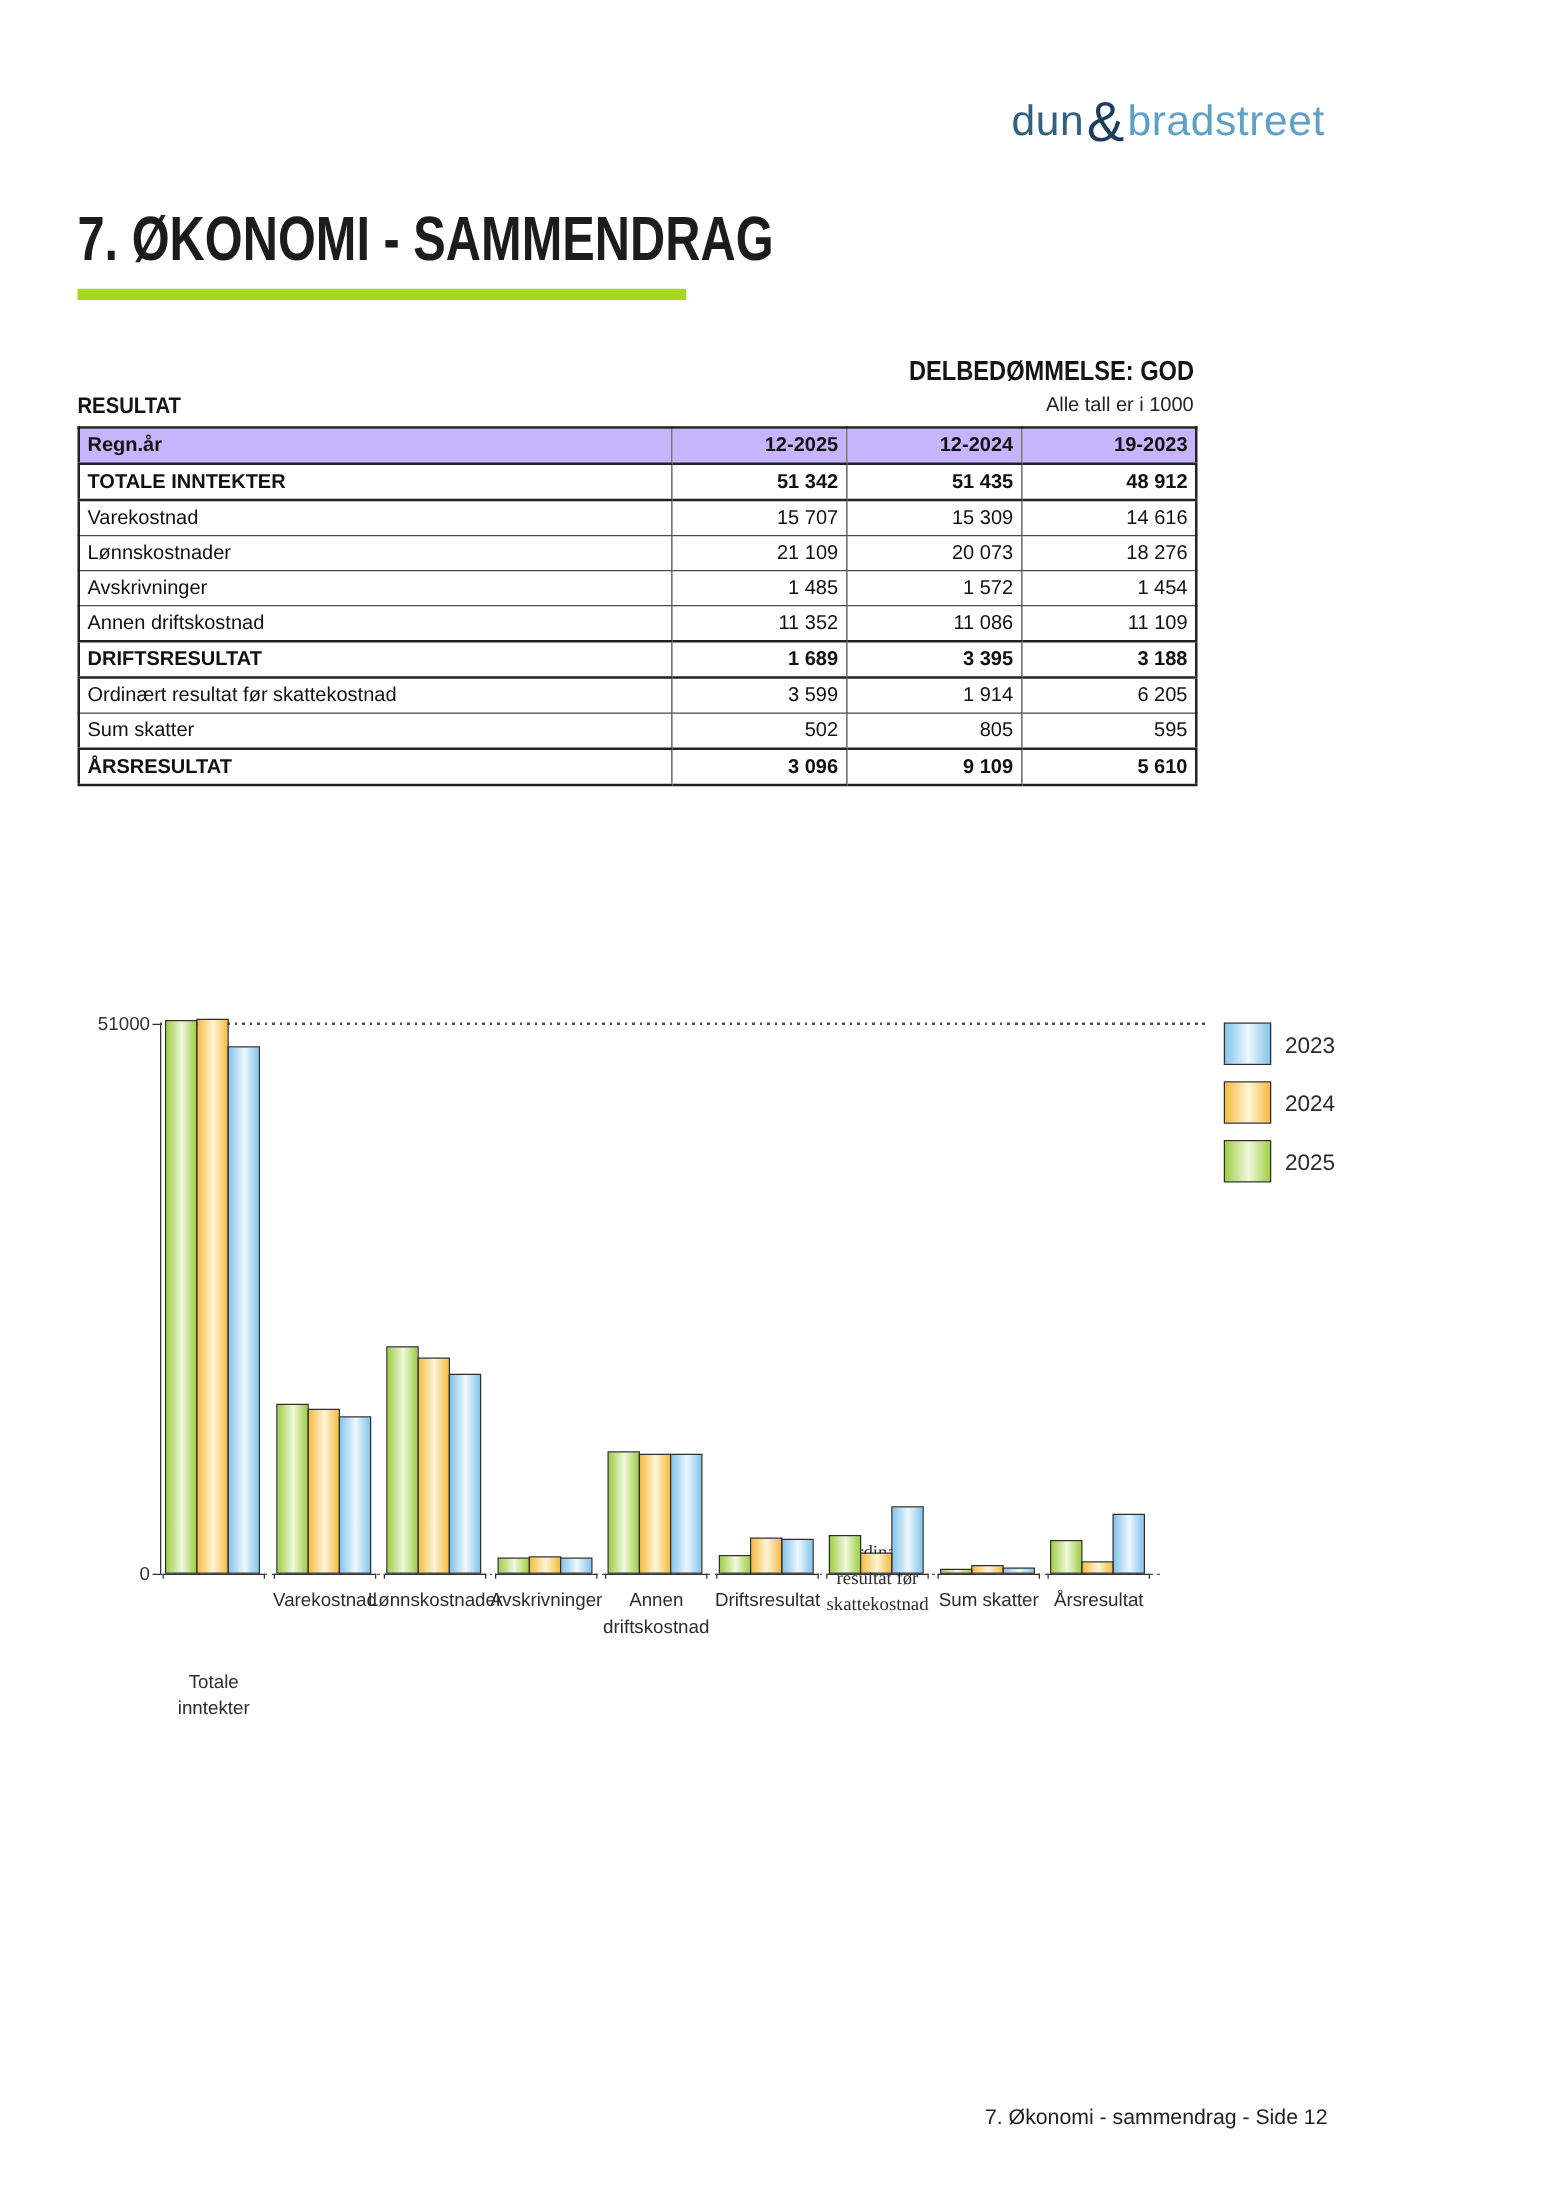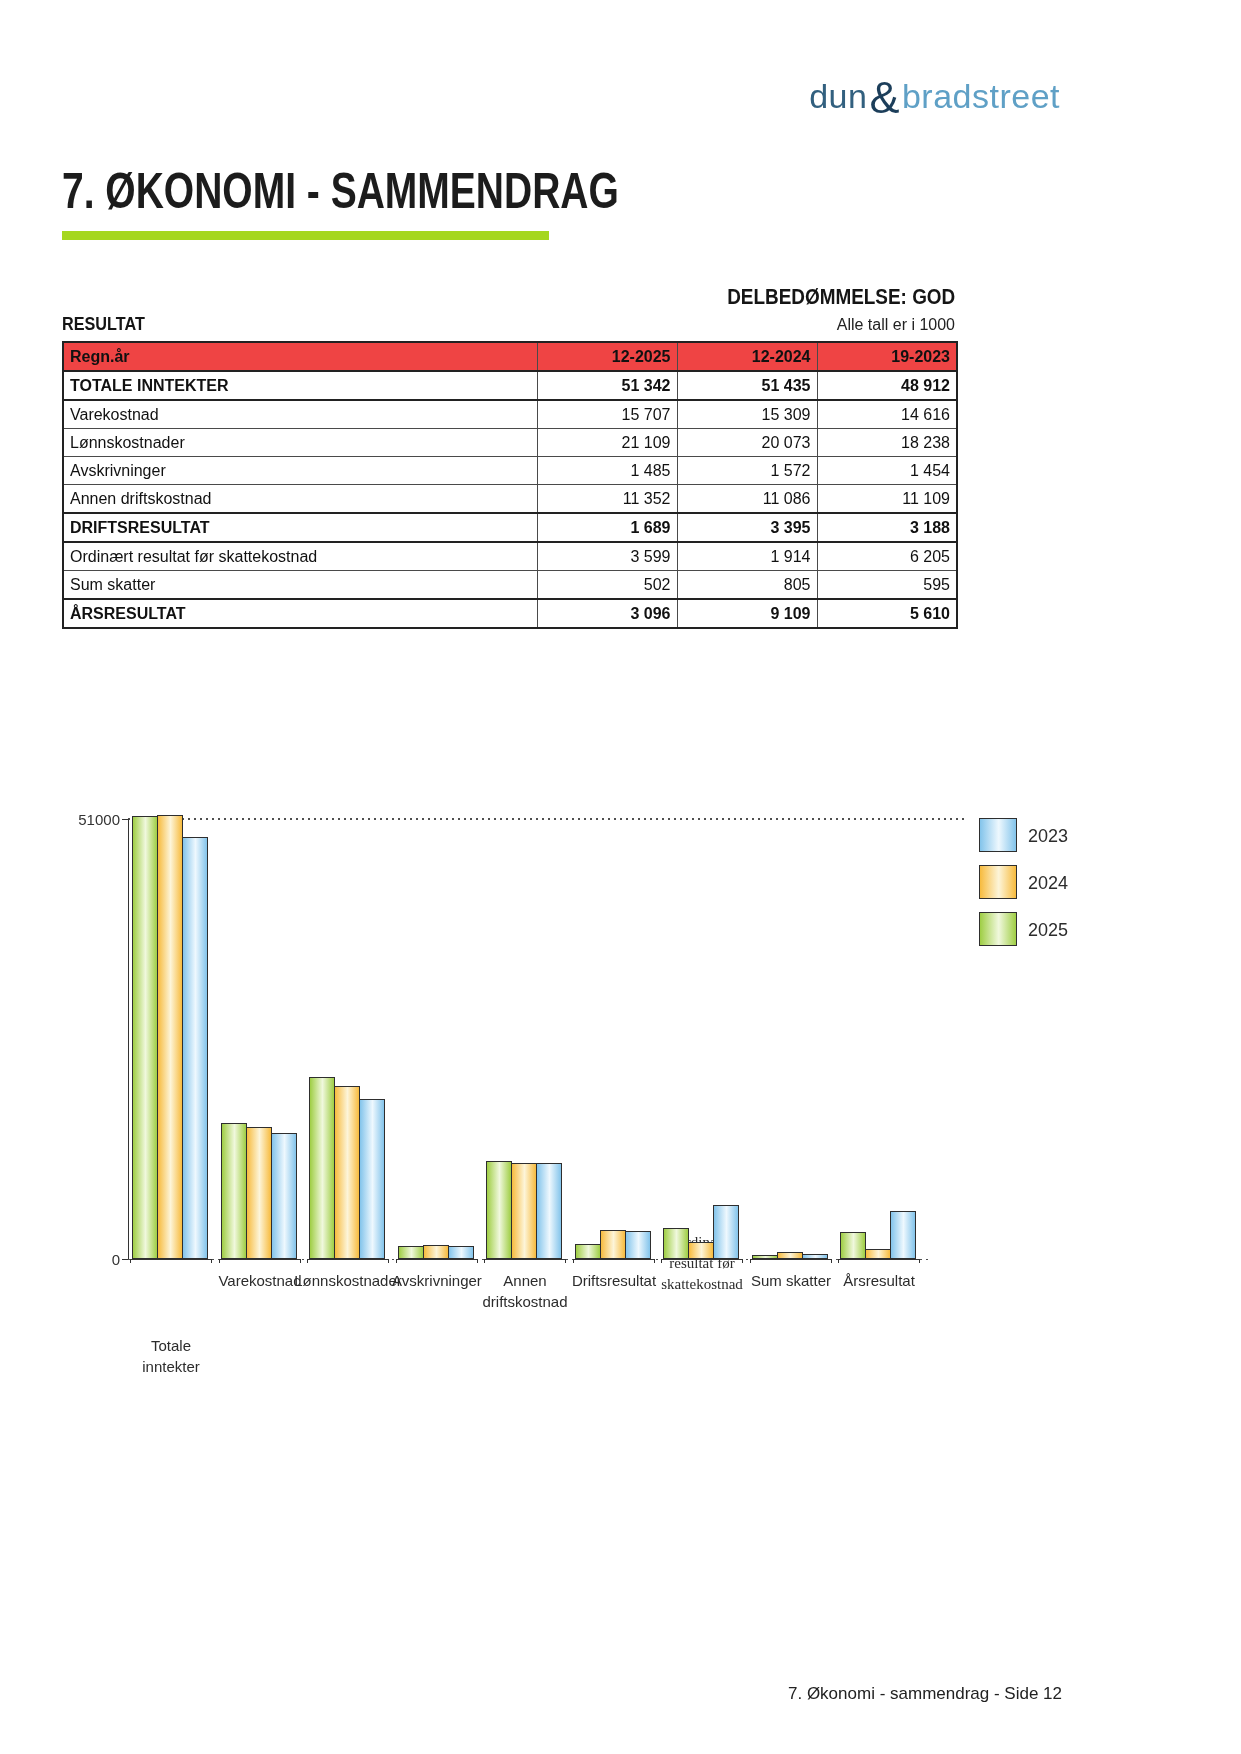--- a/index.html
+++ b/index.html
@@ -21,21 +21,21 @@
               transform:scaleX(.86);transform-origin:100% 0;white-space:nowrap;}
   .resultat{position:absolute;left:62px;top:314px;font-size:18px;font-weight:bold;color:#151515;
             transform:scaleX(.9);transform-origin:0 0;}
   .units{position:absolute;right:286px;top:316px;font-size:16px;color:#222;}
 
   
   table.result{position:absolute;left:62px;top:341px;width:894px;border-collapse:collapse;
                table-layout:fixed;font-size:16px;color:#111;border:2px solid #222;}
   table.result th,table.result td{border:1px solid #4a4a4a;height:27px;padding:0 6px;
                overflow:hidden;white-space:nowrap;font-weight:normal;}
-  table.result thead th{background:#ef4444;font-weight:bold;border-bottom:2px solid #222;}
+  table.result thead th{background:#c4b5fd;font-weight:bold;border-bottom:2px solid #222;}
   table.result th:first-child,table.result td:first-child{text-align:left;}
   table.result th:not(:first-child),table.result td:not(:first-child){text-align:right;}
   table.result tr.section td{font-weight:bold;border-top:2px solid #222;border-bottom:2px solid #222;}
 
   
   .ylab{position:absolute;left:58px;width:62px;text-align:right;font-size:15px;color:#333;}
   .yaxis{position:absolute;left:128px;top:819px;width:1px;height:441px;background:#333;}
   .ytick{position:absolute;left:122px;width:6px;height:1px;background:#333;}
   .gridline{position:absolute;left:128px;top:818px;width:837px;height:2px;z-index:0;
             background:repeating-linear-gradient(90deg,#4f4f4f 0 2px,transparent 2px 6px);}
@@ -94,21 +94,21 @@
         <tr>
           <td>Varekostnad</td>
           <td>15 707</td>
           <td>15 309</td>
           <td>14 616</td>
         </tr>
         <tr>
           <td>Lønnskostnader</td>
           <td>21 109</td>
           <td>20 073</td>
-          <td>18 238</td>
+          <td>18 276</td>
         </tr>
         <tr>
           <td>Avskrivninger</td>
           <td>1 485</td>
           <td>1 572</td>
           <td>1 454</td>
         </tr>
         <tr>
           <td>Annen driftskostnad</td>
           <td>11 352</td>

